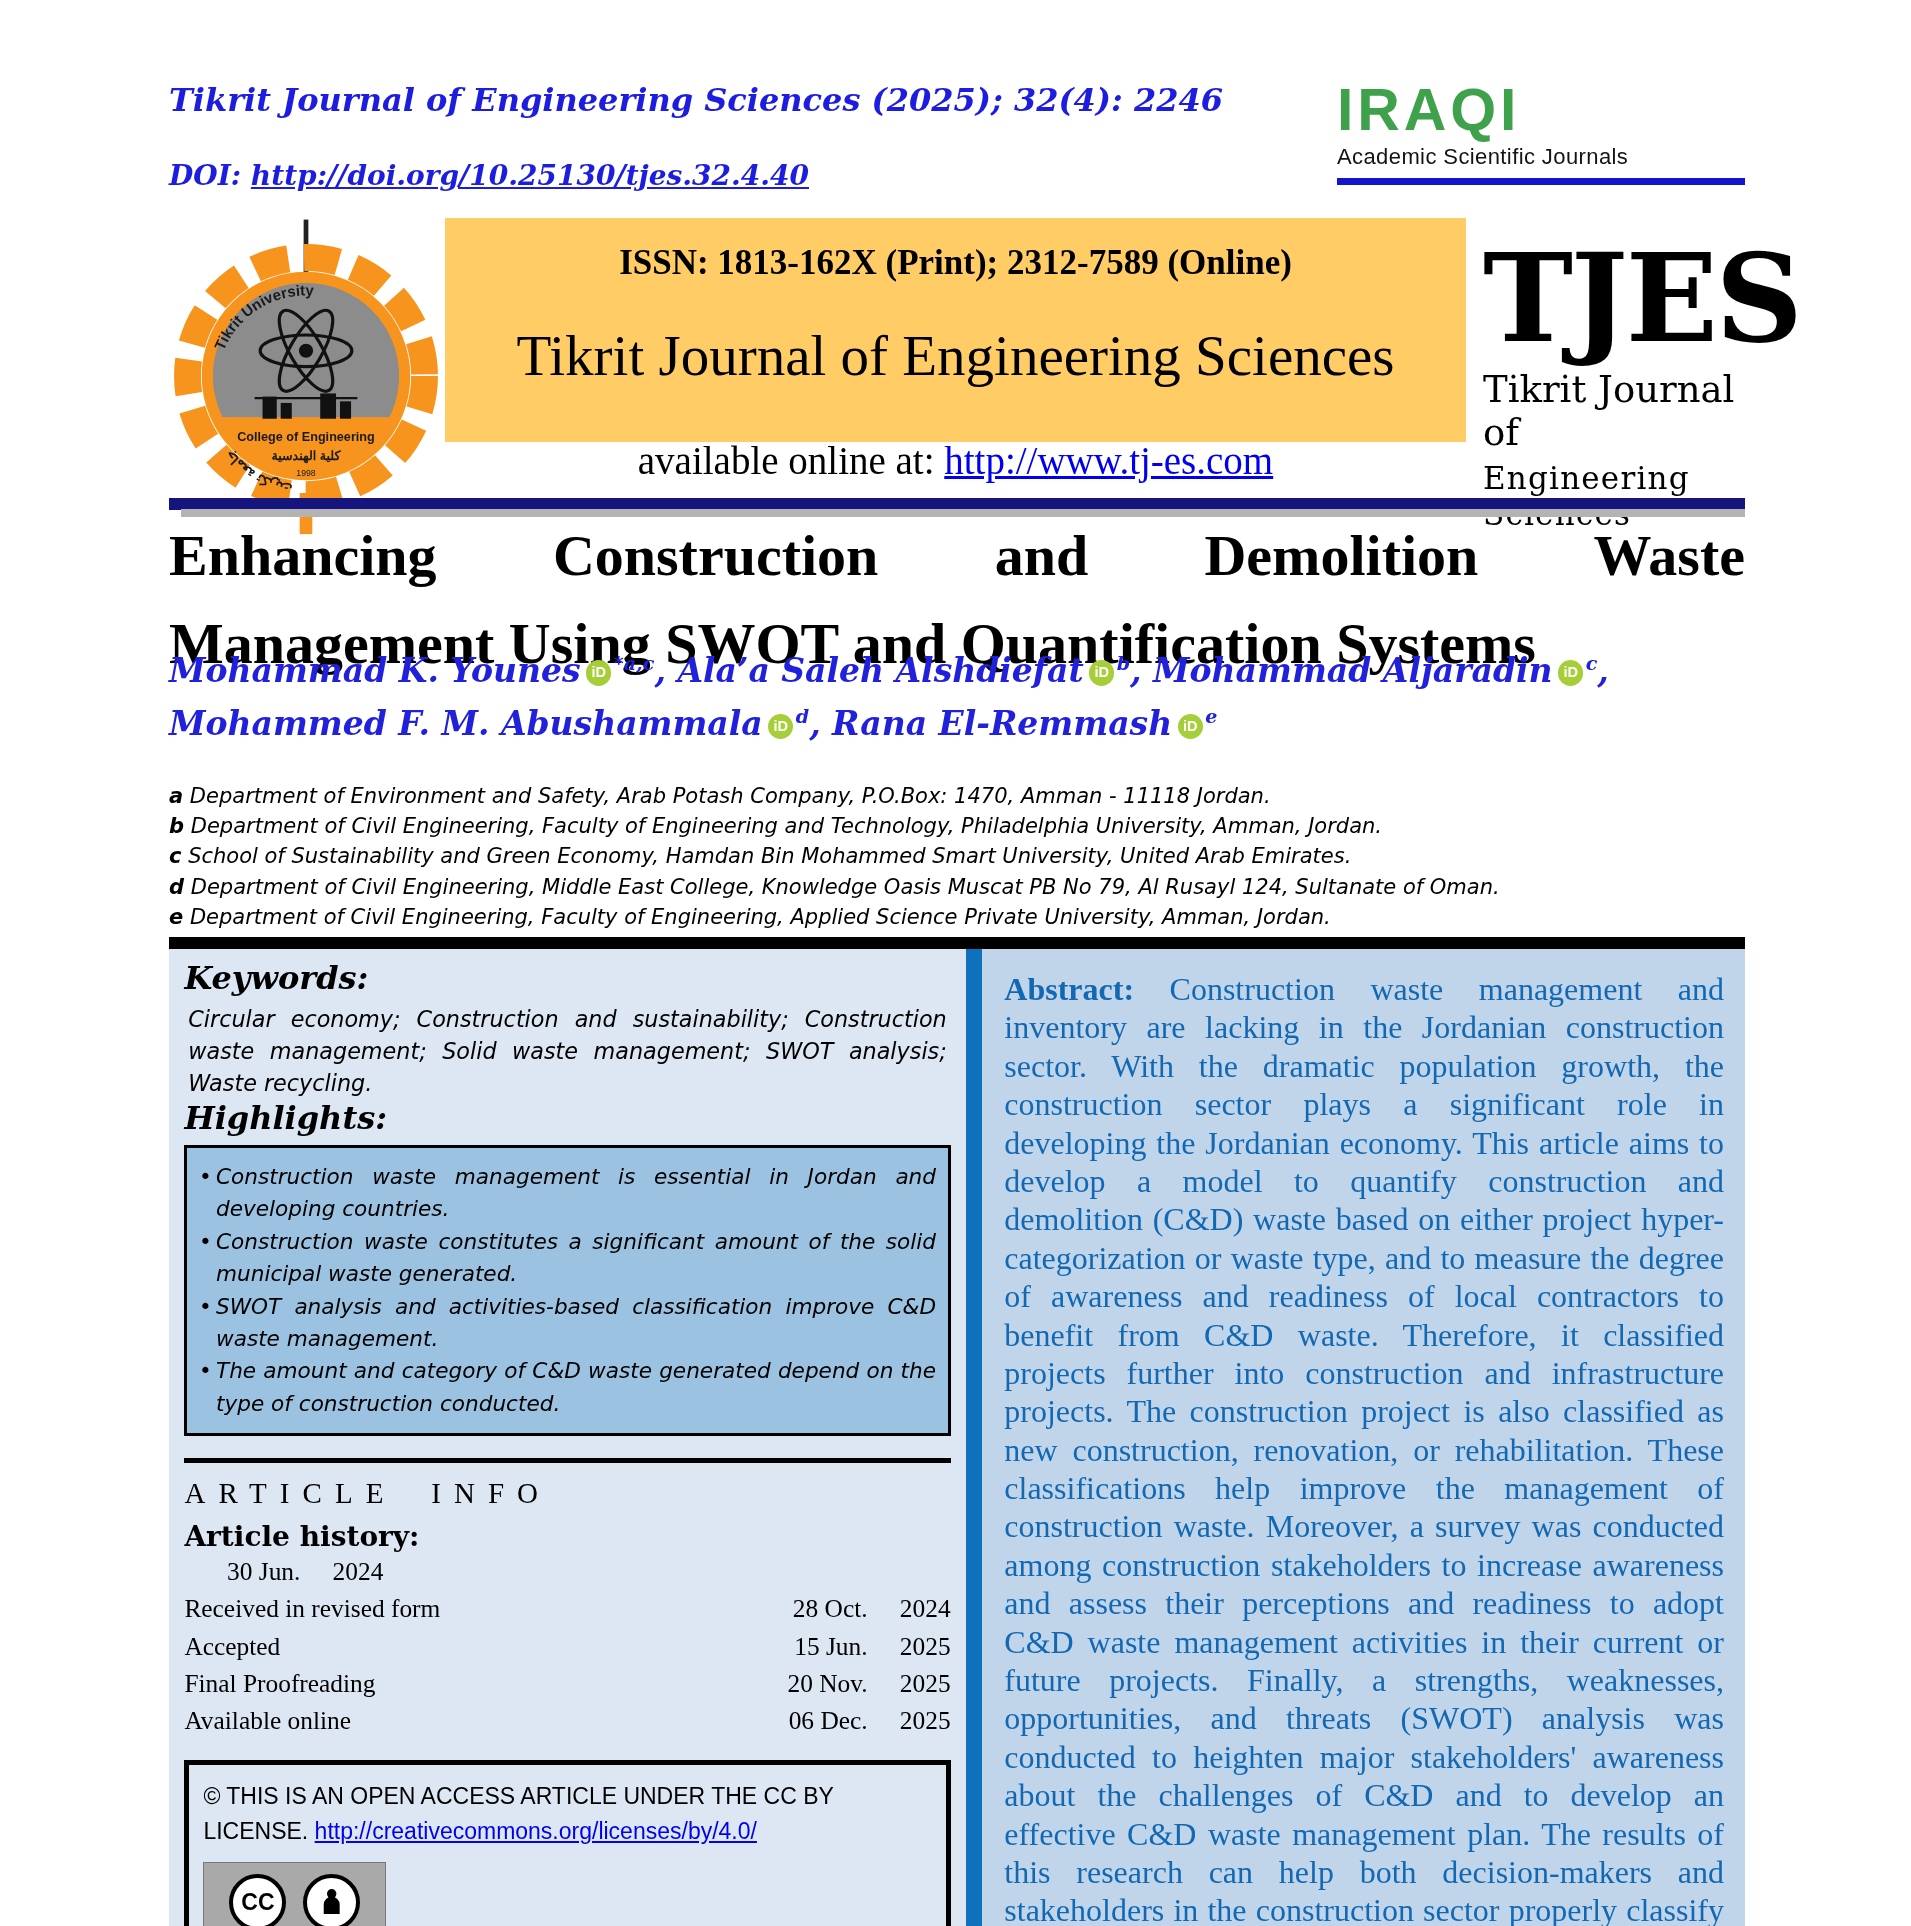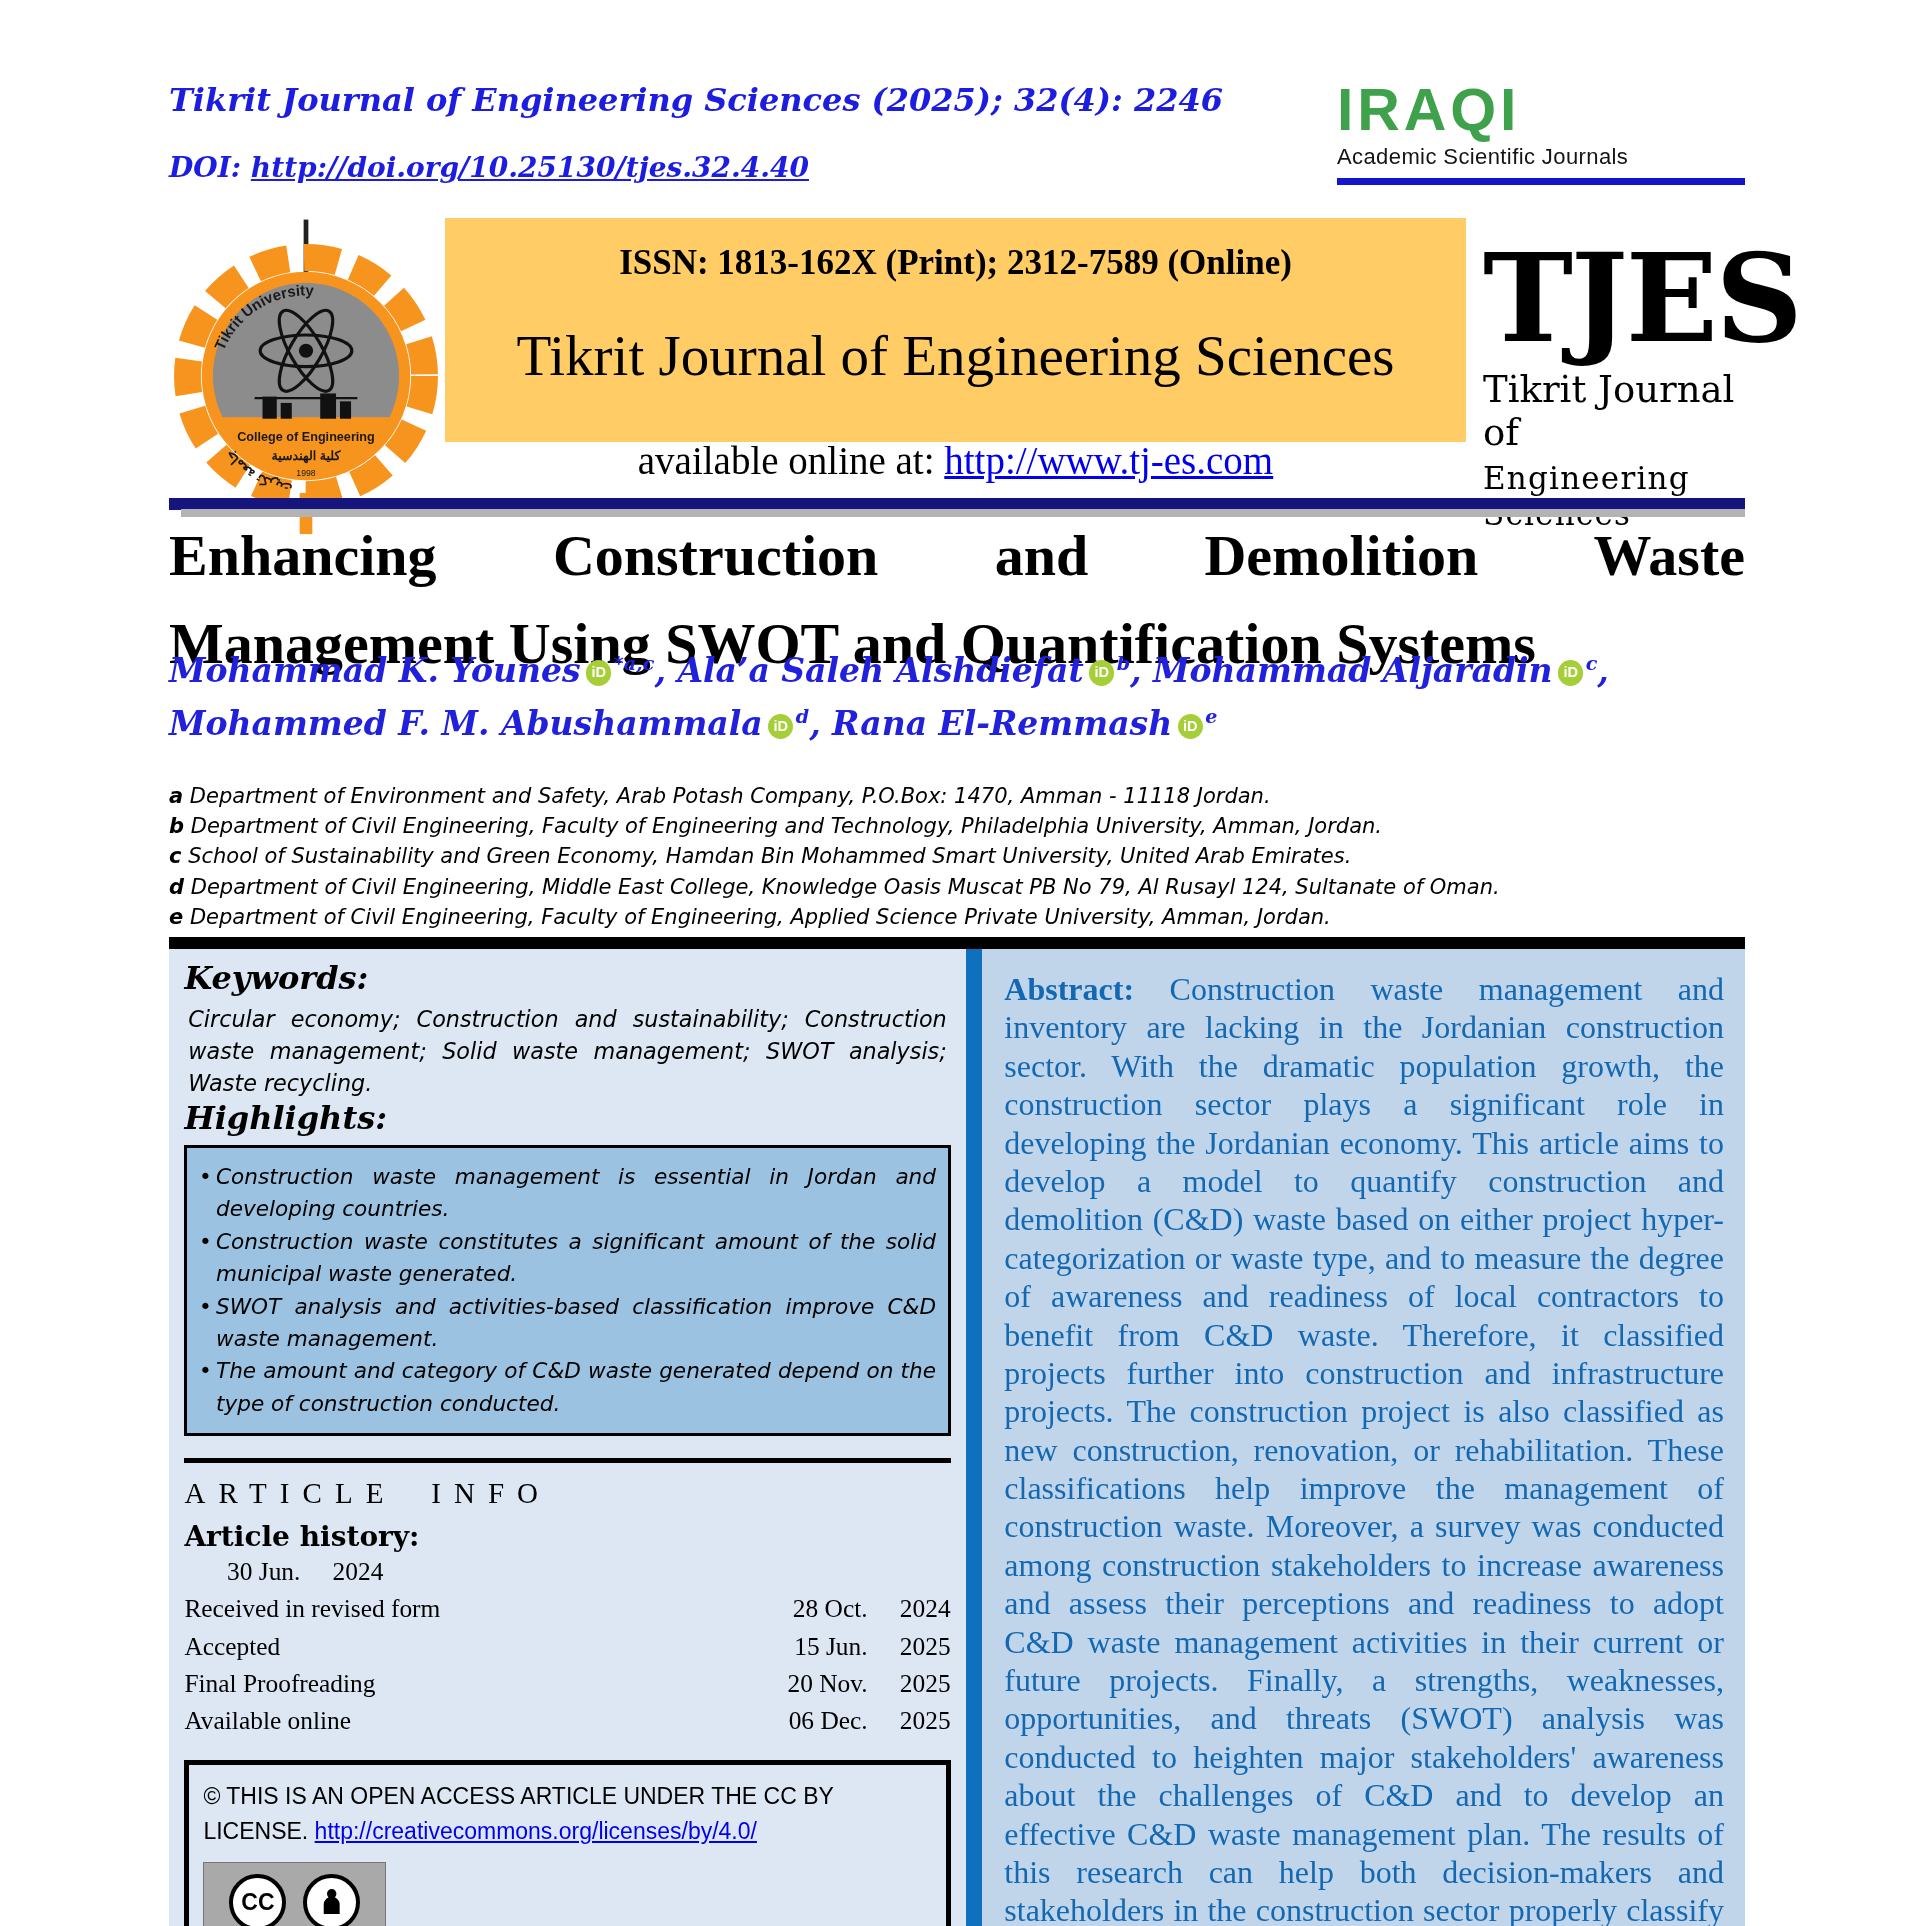--- a/index.html
+++ b/index.html
@@ -2,21 +2,21 @@
 <html style="font-size:6.2px"><head>
 <meta charset="utf-8">
 <style>
   html,body{margin:0;padding:0;background:#ffffff;}
   .page{position:relative;width:1911px;height:2703px;background:#ffffff;font-family:"Liberation Serif",serif;overflow:hidden;}
 
   
   .top-header{position:absolute;left:169px;right:166px;top:81px;display:flex;justify-content:space-between;}
   .top-left{color:#1d1de0;font-family:"DejaVu Serif",serif;font-style:italic;}
   .tl-line1{font-size:32px;font-weight:bold;}
-  .tl-line2{font-size:28px;font-weight:bold;margin-top:32px;}
+  .tl-line2{font-size:28px;font-weight:bold;margin-top:40px;}
   .tl-line2 .doi-link{text-decoration:underline;cursor:pointer;}
   .top-right{width:408px;text-align:left;}
   .brand-name{font-family:"Liberation Sans",sans-serif;font-weight:bold;color:#3fa14b;font-size:59px;letter-spacing:3.9px;line-height:1;}
   .brand-sub{font-family:"Liberation Sans",sans-serif;color:#141414;font-size:22px;margin-top:3.9px;letter-spacing:0.4px;}
   .brand-rule{height:6.2px;background:#1414cc;margin-top:8.5px;}
 
   
   .banner-row{position:absolute;left:173px;right:166px;top:218px;height:270px;}
   .uni-logo{position:absolute;left:0;top:0;width:266px;height:324px;}
   .orange-banner{position:absolute;left:272px;width:1021px;top:0;height:224px;background:#FFCC66;text-align:center;}

